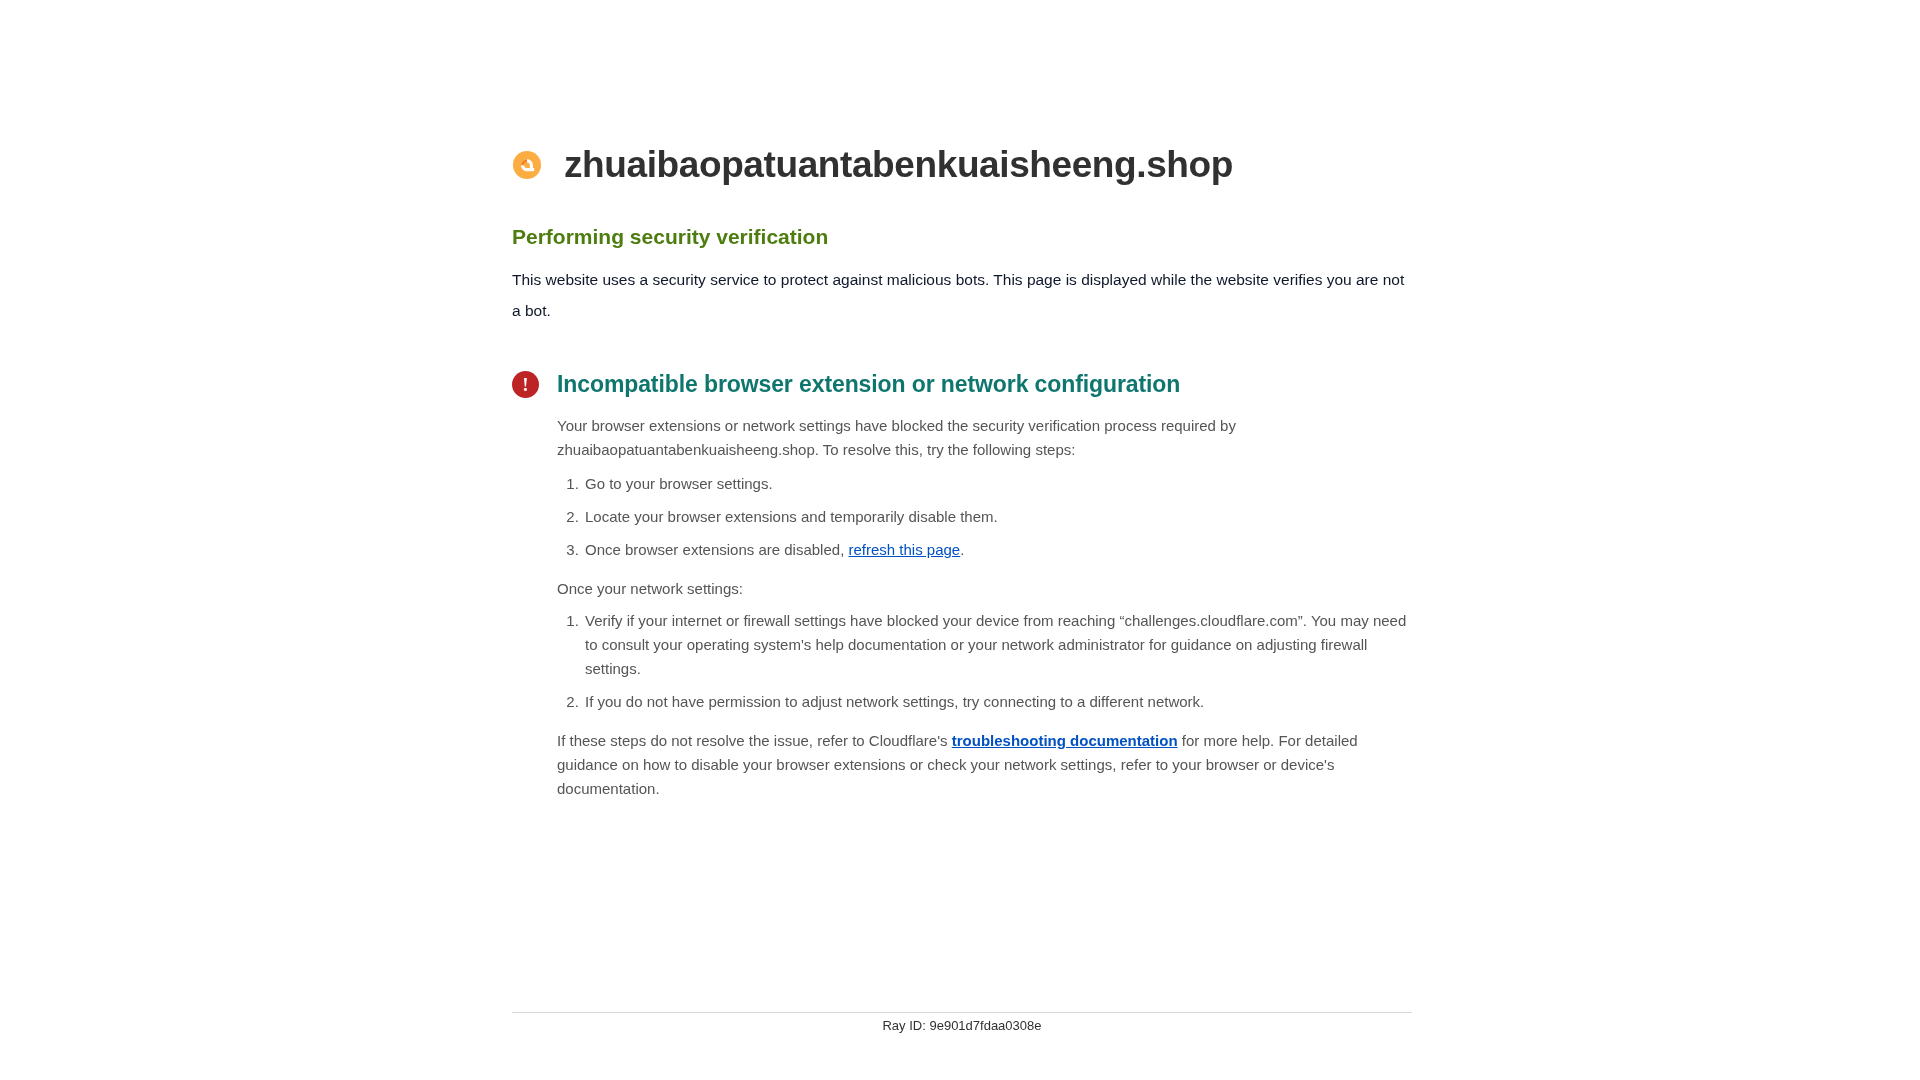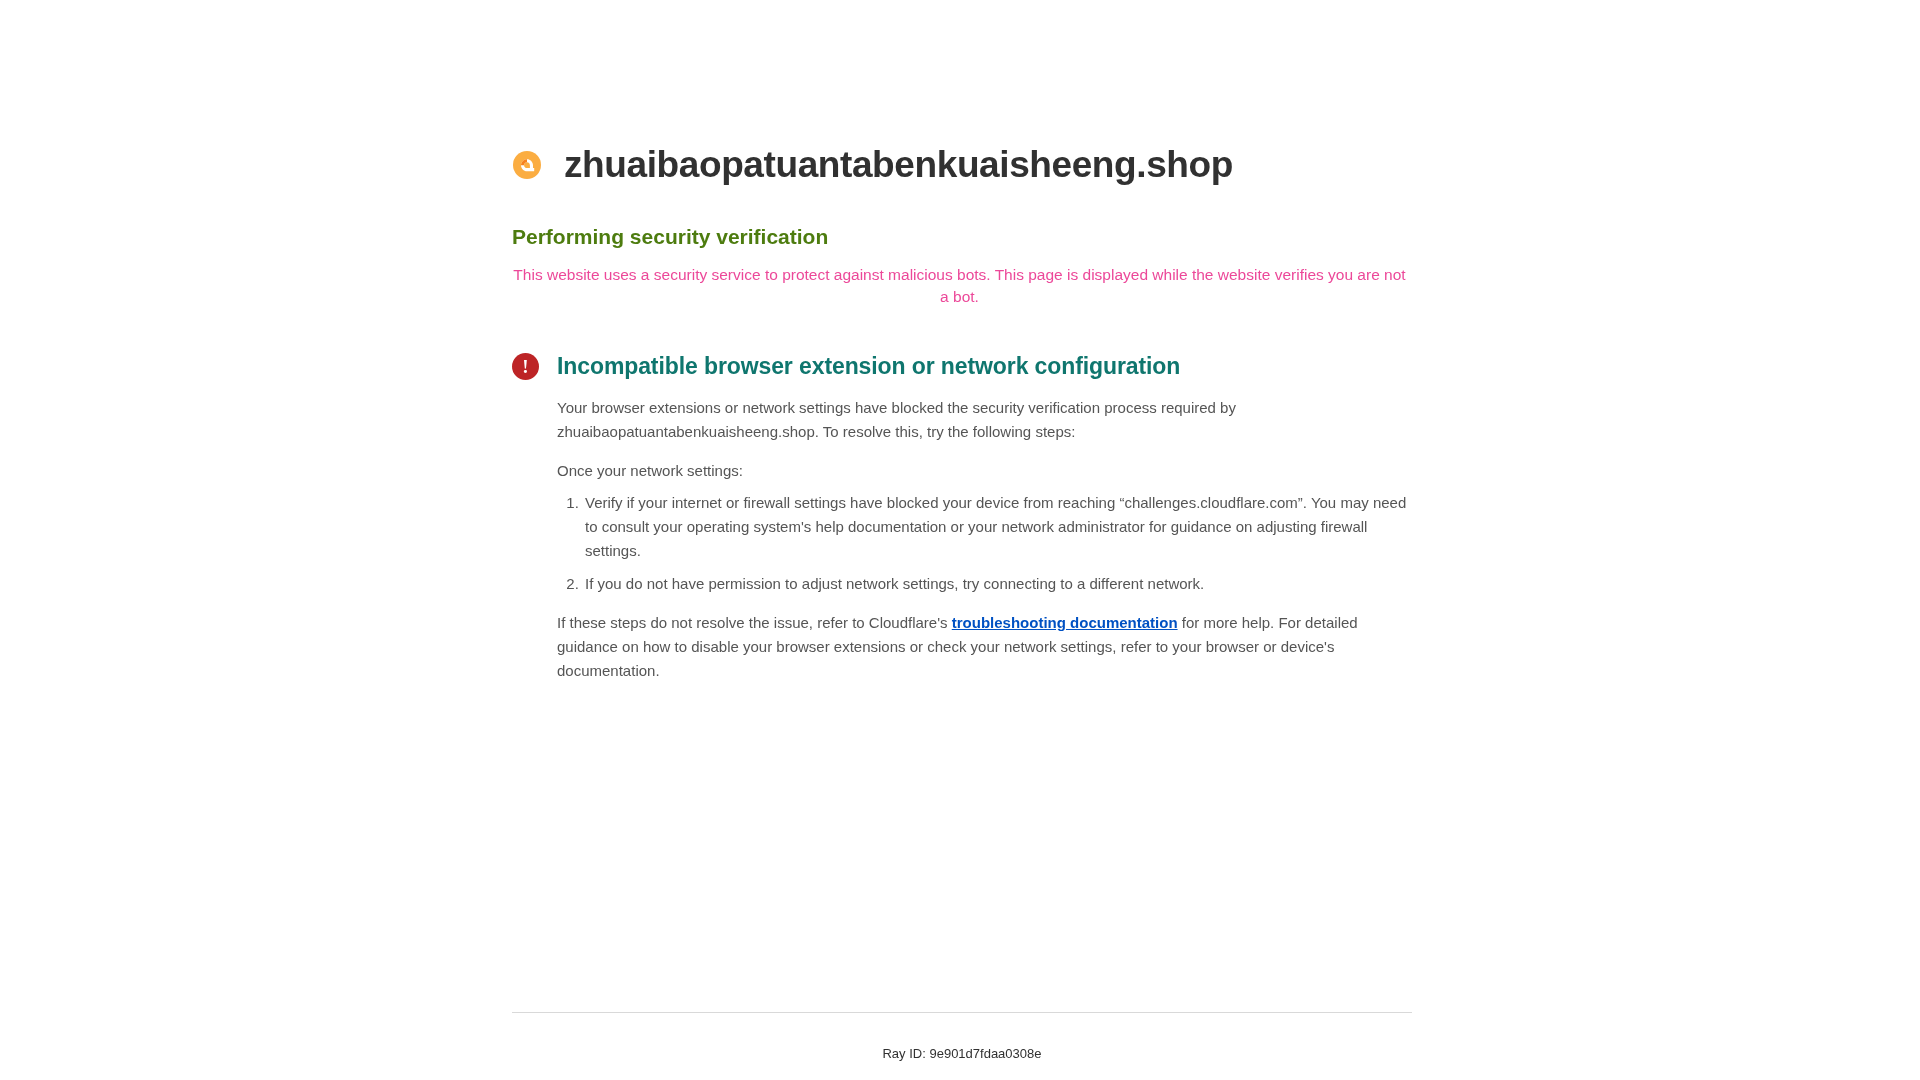--- a/index.html
+++ b/index.html
@@ -52,25 +52,24 @@
   }
   .subtitle {
     font-size: 21px;
     line-height: 26px;
     font-weight: bold;
     color: #4d7c0f;
     margin: 12px 0 0 0;
   }
   .intro {
     font-size: 15.5px;
-    line-height: 22px;
-    color: #ec4899;
+    line-height: 31px;
+    color: #0f172a;
     margin: 14px 0 0 0;
     max-width: 895px;
-    text-align: center;
   }
   
   .error-block {
     margin-top: 43px;
     position: relative;
   }
   .error-head {
     display: flex;
     align-items: flex-start;
   }
@@ -128,21 +127,21 @@
   .final-note {
     margin-top: 14px;
   }
   
   .footer {
     position: absolute;
     left: 512px;
     top: 1012px;
     width: 900px;
     border-top: 1px solid #d9d9d9;
-    padding-top: 32px;
+    padding-top: 4px;
     text-align: center;
     font-size: 13px;
     line-height: 18px;
     color: #313131;
   }
   .footer a {
     color: #313131;
     text-decoration: underline;
   }
   .footer .sep {
@@ -176,20 +175,31 @@
 
     <div class="error-block">
       <div class="error-head">
         <span class="err-icon">!</span>
         <span class="error-title">Incompatible browser extension or network configuration</span>
       </div>
 
       <div class="error-body">
         <p>Your browser extensions or network settings have blocked the security verification process required by zhuaibaopatuantabenkuaisheeng.shop. To resolve this, try the following steps:</p>
 
+        <ol>
+          <li>
+            <span>Go to your browser settings.</span>
+          </li>
+          <li>
+            <span>Locate your browser extensions and temporarily disable them.</span>
+          </li>
+          <li>
+            <span>Once browser extensions are disabled, </span><a href="#">refresh this page</a><span>.</span>
+          </li>
+        </ol>
 
         <p class="tight">Once your network settings:</p>
         <ol>
           <li>
             <span>Verify if your internet or firewall settings have blocked your device from reaching “challenges.cloudflare.com”. You may need to consult your operating system's help documentation or your network administrator for guidance on adjusting firewall settings.</span>
           </li>
           <li>
             <span>If you do not have permission to adjust network settings, try connecting to a different network.</span>
           </li>
         </ol>

